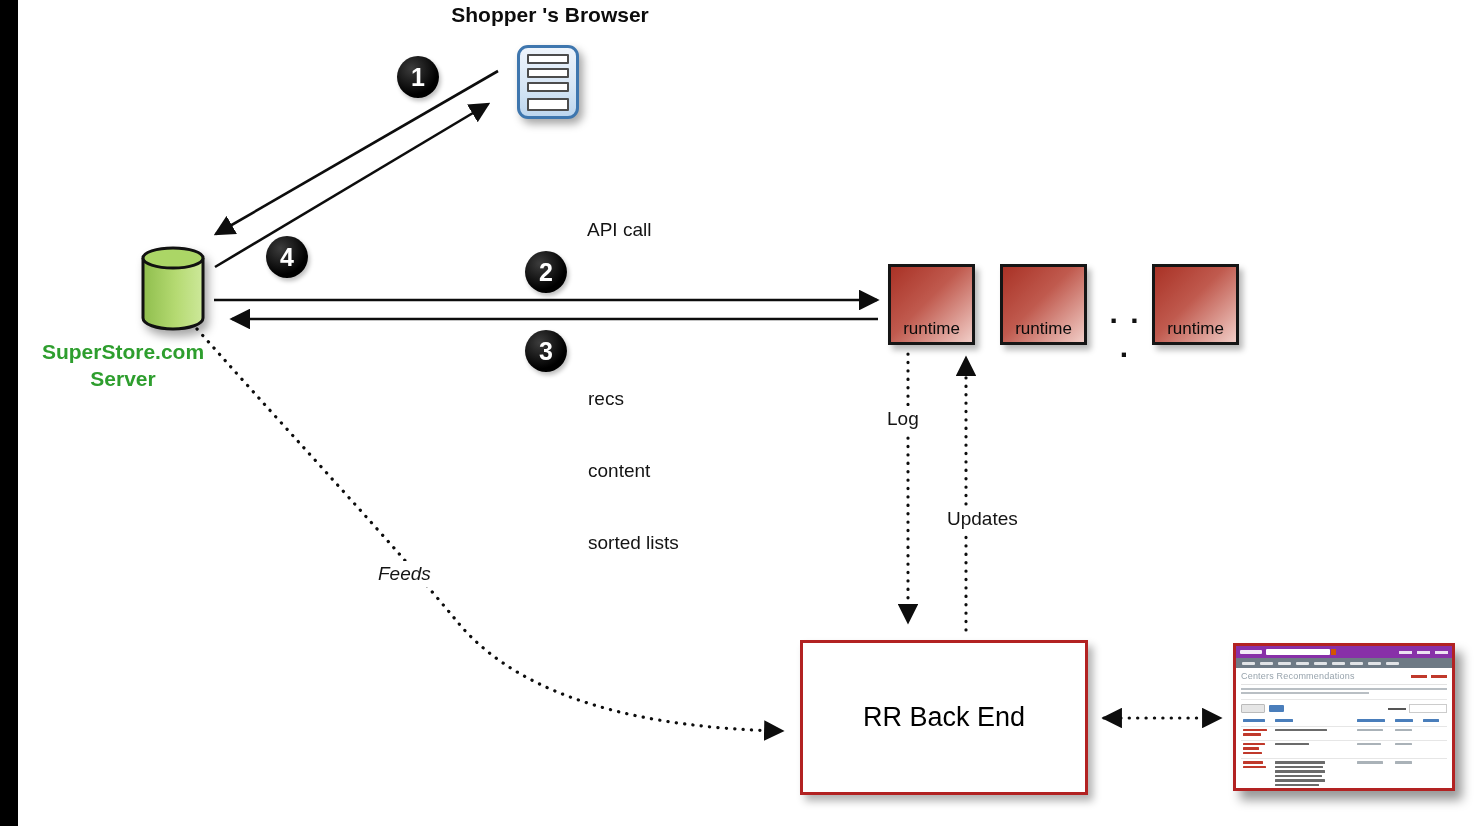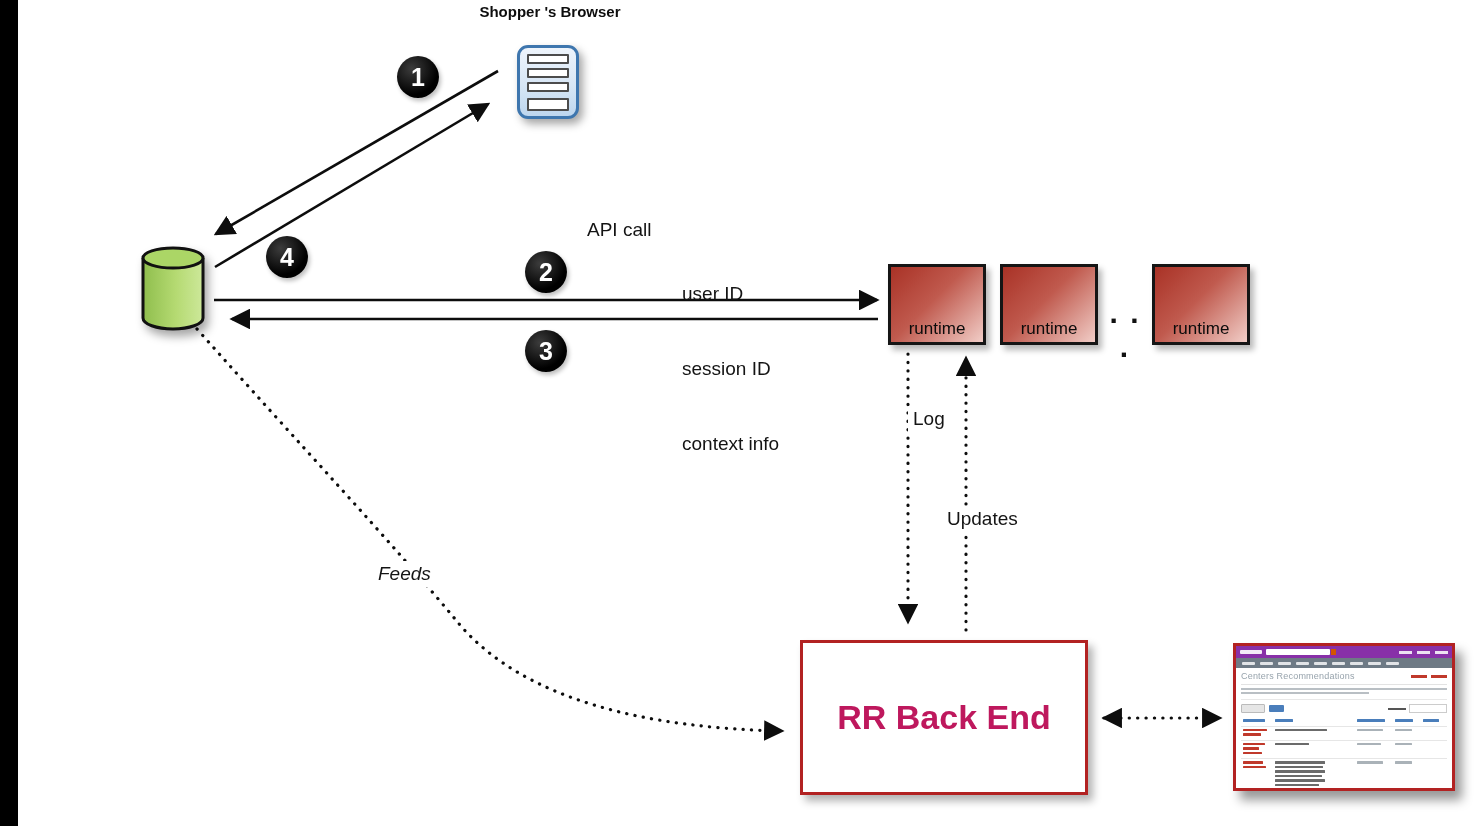--- a/index.html
+++ b/index.html
@@ -7,21 +7,21 @@
     position:relative;width:1474px;height:826px;overflow:hidden;
     background:#ffffff;font-family:"Liberation Sans",sans-serif;
   }
   .abs{position:absolute;}
   
   #left-bar{left:0;top:0;width:18px;height:826px;background:#000;}
   
   .lbl{font-size:19px;color:#141414;line-height:24px;white-space:pre;}
   .lbl-bg{background:#fff;padding:1px 5px;}
   
-  .h-black{font-size:15px;font-weight:bold;color:#0d0d0d;text-align:center;}
+  .h-black{font-size:21px;font-weight:bold;color:#0d0d0d;text-align:center;}
   .h-green{font-size:21px;font-weight:bold;color:#2e9e2e;text-align:center;line-height:27px;}
   .h-red{font-size:21px;font-weight:bold;color:#a61d1d;text-align:center;}
   
   .badge{
     width:42px;height:42px;border-radius:50%;
     background:radial-gradient(circle at 35% 30%, #3c3c3c, #000 65%);
     color:#fff;font-size:25px;font-weight:bold;
     display:flex;align-items:center;justify-content:center;
     box-shadow:2px 3px 4px rgba(0,0,0,0.25);
   }
@@ -33,35 +33,35 @@
     box-sizing:border-box;padding:6px 7px 5px 7px;
     display:flex;flex-direction:column;gap:4px;
     filter:drop-shadow(4px 5px 4px rgba(0,0,0,0.35));
   }
   .bi-bar{height:6px;background:#fff;border:2px solid #4c4c4c;border-radius:1px;}
   .bi-big{flex:1;background:#fff;border:2px solid #4c4c4c;border-radius:1px;margin-top:2px;}
   
   #server-cylinder{left:140px;top:245px;filter:drop-shadow(4px 6px 5px rgba(0,0,0,0.35));}
   
   .runtime-box{
-    width:98px;height:81px;box-sizing:border-box;border:3px solid #151515;
+    width:87px;height:81px;box-sizing:border-box;border:3px solid #151515;
     background:linear-gradient(135deg,#a93226 0%,#c05a4e 45%,#f1cdc7 100%);
     display:flex;align-items:flex-end;justify-content:center;
     font-size:17px;color:#0b0b0b;padding-bottom:3px;
     box-shadow:4px 5px 6px rgba(0,0,0,0.28);
   }
   #ellipsis{font-size:30px;font-weight:bold;color:#111;letter-spacing:2px;}
   
   #backend-box{
     left:800px;top:640px;width:288px;height:155px;box-sizing:border-box;
     border:3px solid #b22222;background:#fff;
     display:flex;align-items:center;justify-content:center;
     box-shadow:5px 6px 8px rgba(0,0,0,0.3);
   }
-  #backend-box .t{font-size:34px;font-weight:bold;color:#be185d;}
+  #backend-box .t{font-size:27px;font-weight:normal;color:#000000;}
   
   #admin-thumb{
     left:1233px;top:643px;width:222px;height:148px;box-sizing:border-box;
     border:3px solid #b22222;background:#fff;overflow:hidden;
     box-shadow:7px 9px 10px rgba(0,0,0,0.4);
     font-family:"Liberation Sans",sans-serif;
   }
   .mt-topbar{height:12px;background:#8830a8;display:flex;align-items:center;gap:4px;padding:0 4px;}
   .mt-logo{width:22px;height:4px;background:rgba(255,255,255,0.9);border-radius:1px;}
   .mt-search{width:64px;height:6px;background:#fff;border-radius:1px;position:relative;}
@@ -143,40 +143,44 @@
         <linearGradient id="cylbody" x1="0" y1="0" x2="1" y2="0">
           <stop offset="0" stop-color="#8fbe4d"></stop>
           <stop offset="0.55" stop-color="#b5da72"></stop>
           <stop offset="1" stop-color="#cde89a"></stop>
         </linearGradient>
       </defs>
       <path d="M3,13 v60 a30,11 0 0 0 60,0 v-60" fill="url(#cylbody)" stroke="#111" stroke-width="3"></path>
       <ellipse cx="33" cy="13" rx="30" ry="10" fill="#abd666" stroke="#111" stroke-width="3"></ellipse>
     </svg>
   </div>
+  <div class="abs h-green" style="left:25px;top:338px;width:196px;">
+    <div>SuperStore.com</div>
+    <div>Server</div>
+  </div>
 
   <div class="abs badge" style="left:397px;top:56px;">1</div>
   <div class="abs badge" style="left:525px;top:251px;">2</div>
   <div class="abs badge" style="left:525px;top:330px;">3</div>
   <div class="abs badge" style="left:266px;top:236px;">4</div>
 
   <div class="abs lbl" style="left:587px;top:218px;">API call</div>
-  <div class="abs lbl" style="left:682px;top:231px;line-height:25px;">
-    <div>user ID</div>
-    <div>session ID</div>
-    <div>context info</div>
-  </div>
-
+
+  <div class="abs lbl" style="left:588px;top:339px;line-height:24px;">
+    <div>recs</div>
+    <div>content</div>
+    <div>sorted lists</div>
+  </div>
 
   <div class="abs runtime-box" style="left:888px;top:264px;">runtime</div>
   <div class="abs runtime-box" style="left:1000px;top:264px;">runtime</div>
   <div class="abs runtime-box" style="left:1152px;top:264px;">runtime</div>
   <div id="ellipsis" class="abs" style="left:1100px;top:296px;width:50px;text-align:center;">. . .</div>
 
-  <div class="abs lbl lbl-bg" style="left:882px;top:406px;margin-left:26px;">Log</div>
+  <div class="abs lbl lbl-bg" style="left:882px;top:406px;">Log</div>
   <div class="abs lbl lbl-bg" style="left:942px;top:506px;">Updates</div>
   <div class="abs lbl lbl-bg" style="left:373px;top:561px;font-style:italic;">Feeds</div>
 
   <div id="backend-box" class="abs">
     <div class="t">RR Back End</div>
   </div>
 
   <div id="admin-thumb" class="abs">
     <div class="mt-topbar">
       <div class="mt-logo"></div>

